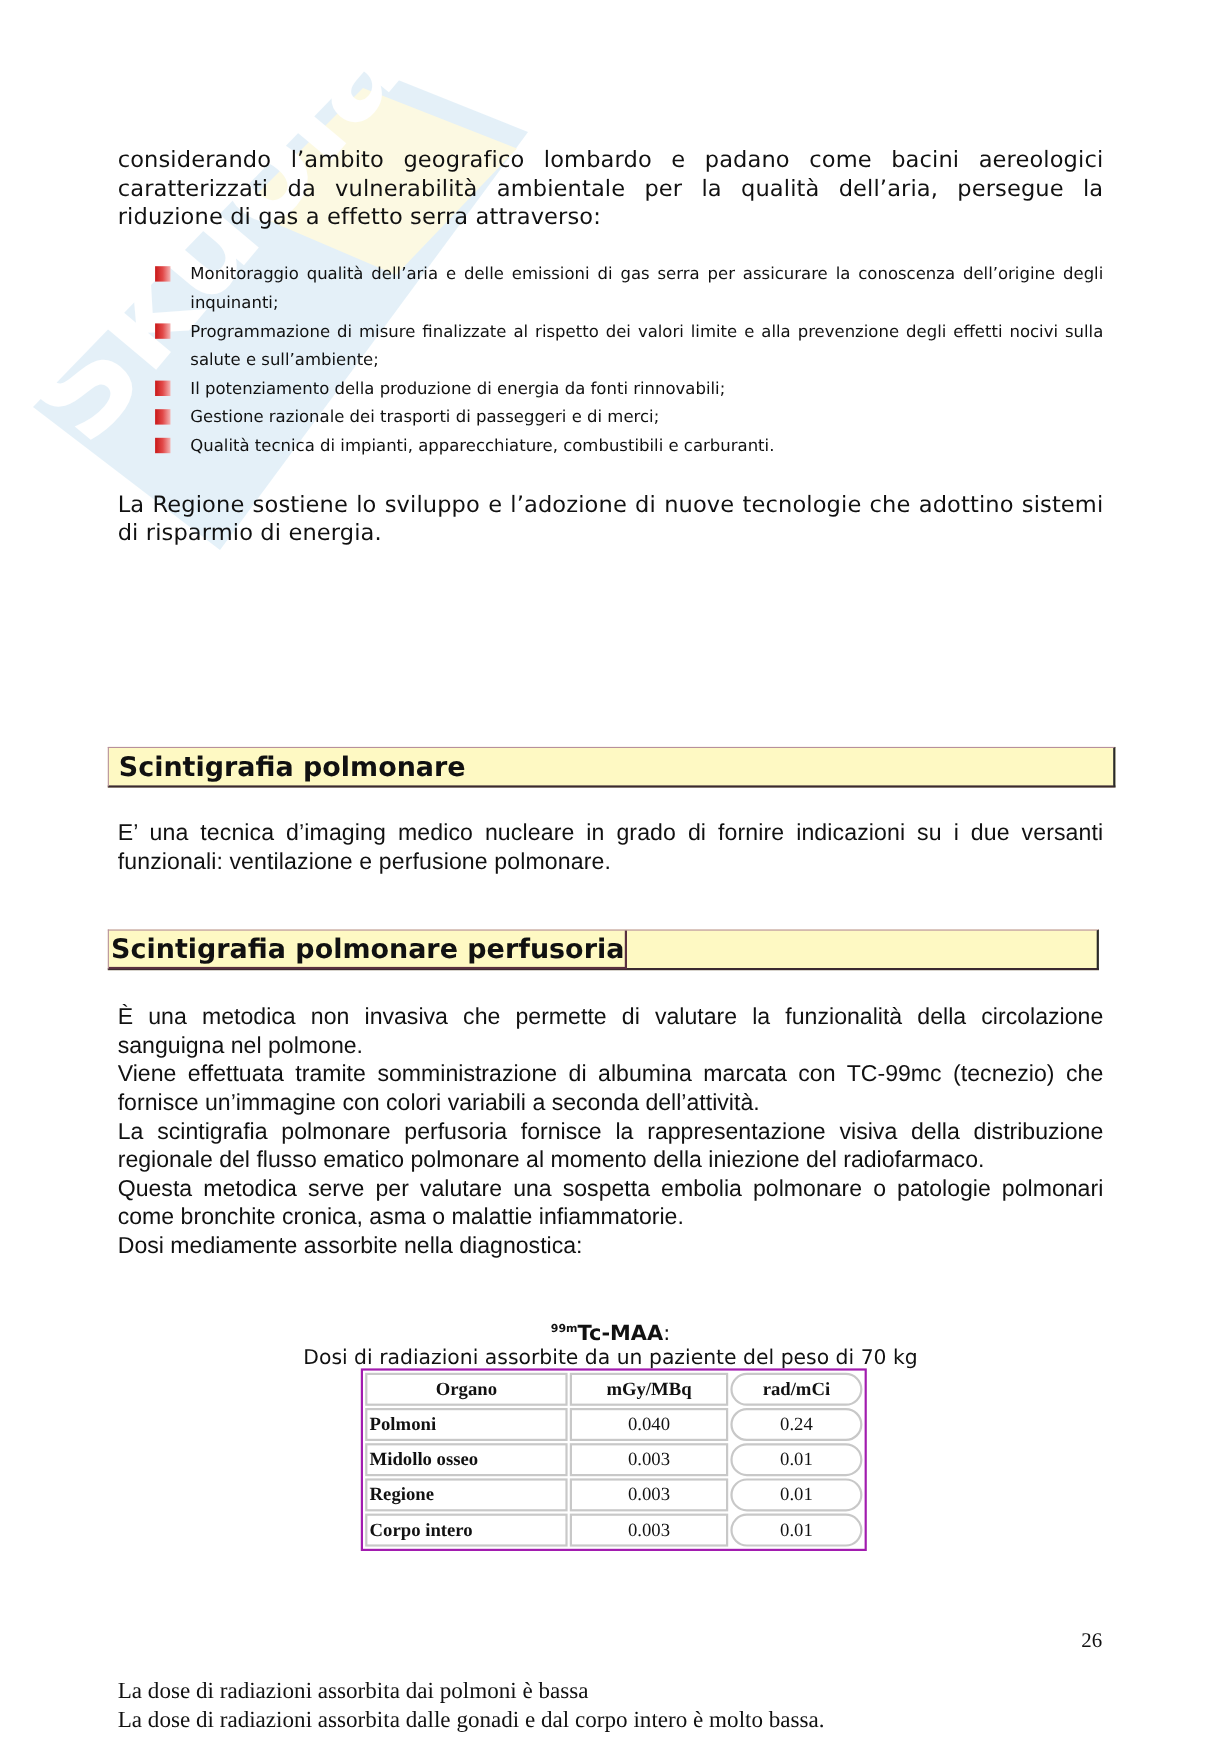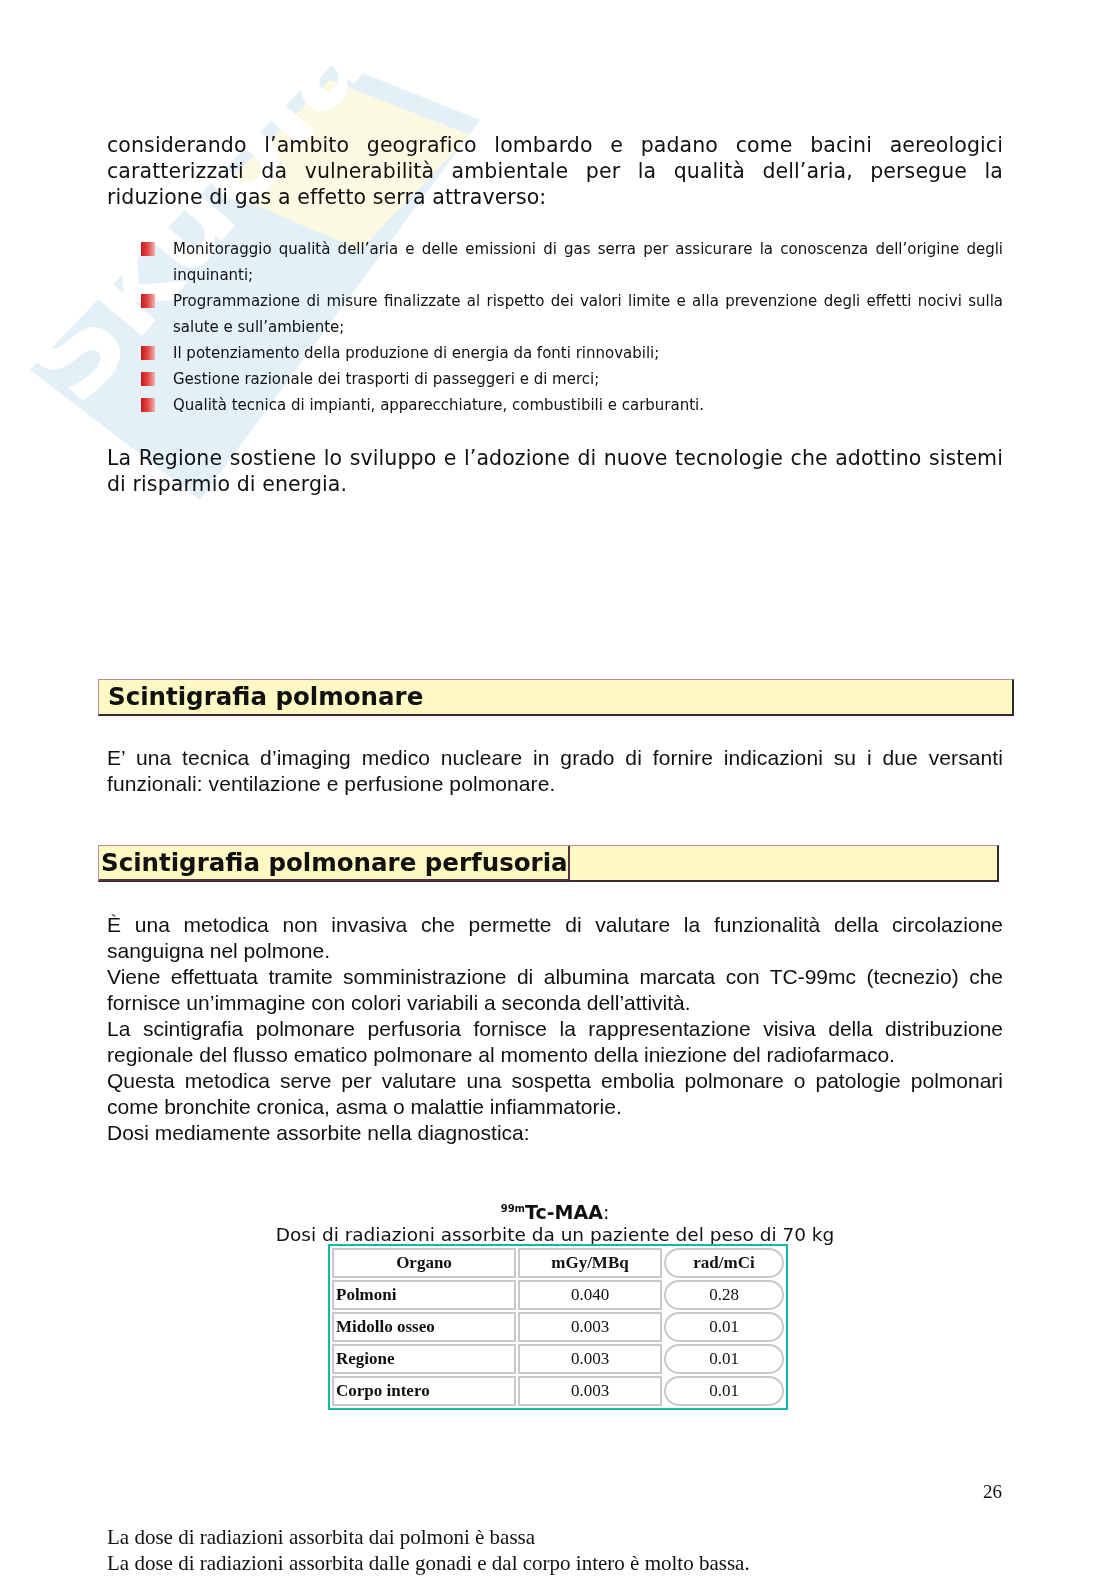--- a/index.html
+++ b/index.html
@@ -22,21 +22,21 @@
   .h2 { top: 845px; width: 898px; height: 34px; }
   .h2 .inner { position: absolute; left: 0; top: 0; height: 33px; border-right: 2px solid #5a3040; border-bottom: 2px solid #5a3040; }
   .h2 .inner h2 { padding-left: 2px; }
   .p4 { position: absolute; top: 912px; left: 0; width: 896px; font-family: "Liberation Sans", sans-serif; font-size: 21px; }
   .p4 p { margin: 0; font-size: 21px; line-height: 26px; text-align: justify; }
   .caption { position: absolute; top: 1197px; left: 0; width: 896px; text-align: center; }
   .caption .title { font-size: 19px; font-weight: bold; line-height: 24px; }
   .caption .title sup { font-size: 10px; vertical-align: 7px; }
   .caption .sub { font-size: 18.5px; line-height: 22px; }
   table.doses { position: absolute; top: 1244px; left: 221px; border-collapse: separate; border-spacing: 2px;
-                border: 2px solid #14b8a6; font-family: "Liberation Serif", serif; font-size: 17px; }
+                border: 2px solid #a21caf; font-family: "Liberation Serif", serif; font-size: 17px; }
   table.doses th, table.doses td { border: 2px solid #c8c8c8; height: 26px; padding: 0 2px; }
   table.doses th { font-weight: bold; text-align: center; }
   table.doses td.org { font-weight: bold; text-align: left; width: 176px; }
   table.doses td.num { text-align: center; }
   table.doses .c2 { width: 136px; }
   table.doses .c3 { width: 112px; border-radius: 15px; }
   .p5 { position: absolute; top: 1492px; left: 0; width: 896px; font-family: Liberation Serif, serif; margin-top: 32px; }
   .p5 p { margin: 0; font-size: 21px; line-height: 26px; }
   .pagenum { position: absolute; top: 1481px; left: 983px; font-family: Liberation Serif, serif; font-size: 19px; }
 </style>
@@ -95,21 +95,21 @@
       <tr>
         <th class="org" style="width:176px">Organo</th>
         <th class="c2">mGy/MBq</th>
         <th class="c3">rad/mCi</th>
       </tr>
     </thead>
     <tbody>
       <tr>
         <td class="org">Polmoni</td>
         <td class="num c2">0.040</td>
-        <td class="num c3">0.28</td>
+        <td class="num c3">0.24</td>
       </tr>
       <tr>
         <td class="org">Midollo osseo</td>
         <td class="num c2">0.003</td>
         <td class="num c3">0.01</td>
       </tr>
       <tr>
         <td class="org">Regione</td>
         <td class="num c2">0.003</td>
         <td class="num c3">0.01</td>

